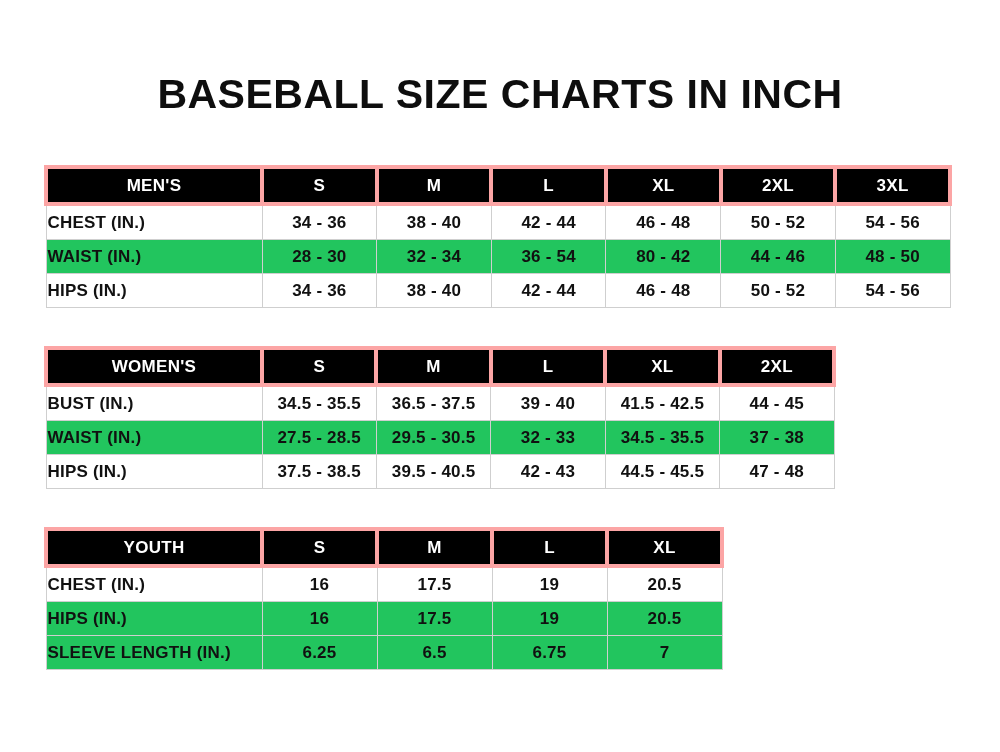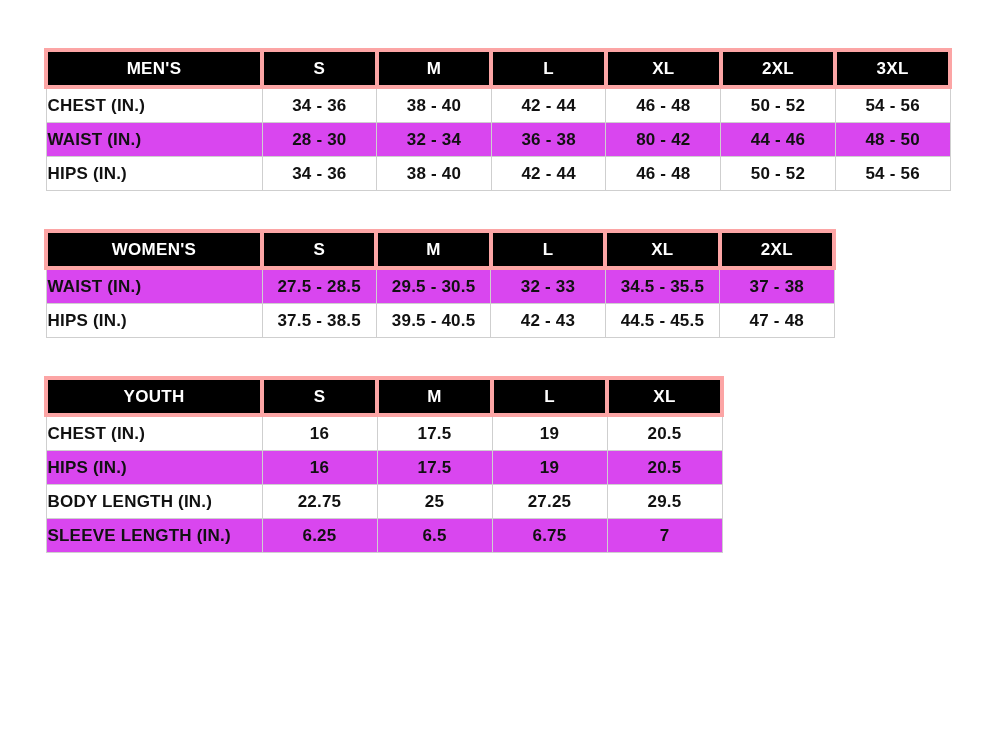--- a/index.html
+++ b/index.html
@@ -61,34 +61,35 @@
     height: 31px;
     text-align: center;
     border: 1px solid #cfcfcf;
     font-weight: bold;
     font-size: 17px;
     color: #111111;
     background: #ffffff;
     letter-spacing: 0.2px;
   }
   tbody tr.alt td {
-    background: #d946ef;
+    background: #22c55e;
   }
   tbody td.rowlabel {
     font-weight: bold;
     text-align: left;
   }
   .gap-lg { height: 38px; }
   .gap-md { height: 38px; }
 </style>
 </head>
 <body>
 
 <div class="page">
 
+  <h1 class="title">BASEBALL SIZE CHARTS IN INCH</h1>
 
   <div class="tables">
 
     <table class="men">
       <thead>
         <tr>
           <th class="rowlabel" style="width:210px">MEN'S</th>
           <th>S</th>
           <th>M</th>
           <th>L</th>
@@ -104,21 +105,21 @@
           <td>38 - 40</td>
           <td>42 - 44</td>
           <td>46 - 48</td>
           <td>50 - 52</td>
           <td>54 - 56</td>
         </tr>
         <tr class="alt">
           <td class="rowlabel">WAIST (IN.)</td>
           <td>28 - 30</td>
           <td>32 - 34</td>
-          <td>36 - 38</td>
+          <td>36 - 54</td>
           <td>80 - 42</td>
           <td>44 - 46</td>
           <td>48 - 50</td>
         </tr>
         <tr>
           <td class="rowlabel">HIPS (IN.)</td>
           <td>34 - 36</td>
           <td>38 - 40</td>
           <td>42 - 44</td>
           <td>46 - 48</td>
@@ -135,20 +136,28 @@
         <tr>
           <th class="rowlabel" style="width:210px">WOMEN'S</th>
           <th>S</th>
           <th>M</th>
           <th>L</th>
           <th>XL</th>
           <th>2XL</th>
         </tr>
       </thead>
       <tbody>
+        <tr>
+          <td class="rowlabel">BUST (IN.)</td>
+          <td>34.5 - 35.5</td>
+          <td>36.5 - 37.5</td>
+          <td>39 - 40</td>
+          <td>41.5 - 42.5</td>
+          <td>44 - 45</td>
+        </tr>
         <tr class="alt">
           <td class="rowlabel">WAIST (IN.)</td>
           <td>27.5 - 28.5</td>
           <td>29.5 - 30.5</td>
           <td>32 - 33</td>
           <td>34.5 - 35.5</td>
           <td>37 - 38</td>
         </tr>
         <tr>
           <td class="rowlabel">HIPS (IN.)</td>
@@ -181,27 +190,20 @@
           <td>19</td>
           <td>20.5</td>
         </tr>
         <tr class="alt">
           <td class="rowlabel">HIPS (IN.)</td>
           <td>16</td>
           <td>17.5</td>
           <td>19</td>
           <td>20.5</td>
         </tr>
-        <tr>
-          <td class="rowlabel">BODY LENGTH (IN.)</td>
-          <td>22.75</td>
-          <td>25</td>
-          <td>27.25</td>
-          <td>29.5</td>
-        </tr>
         <tr class="alt">
           <td class="rowlabel">SLEEVE LENGTH (IN.)</td>
           <td>6.25</td>
           <td>6.5</td>
           <td>6.75</td>
           <td>7</td>
         </tr>
       </tbody>
     </table>
 

